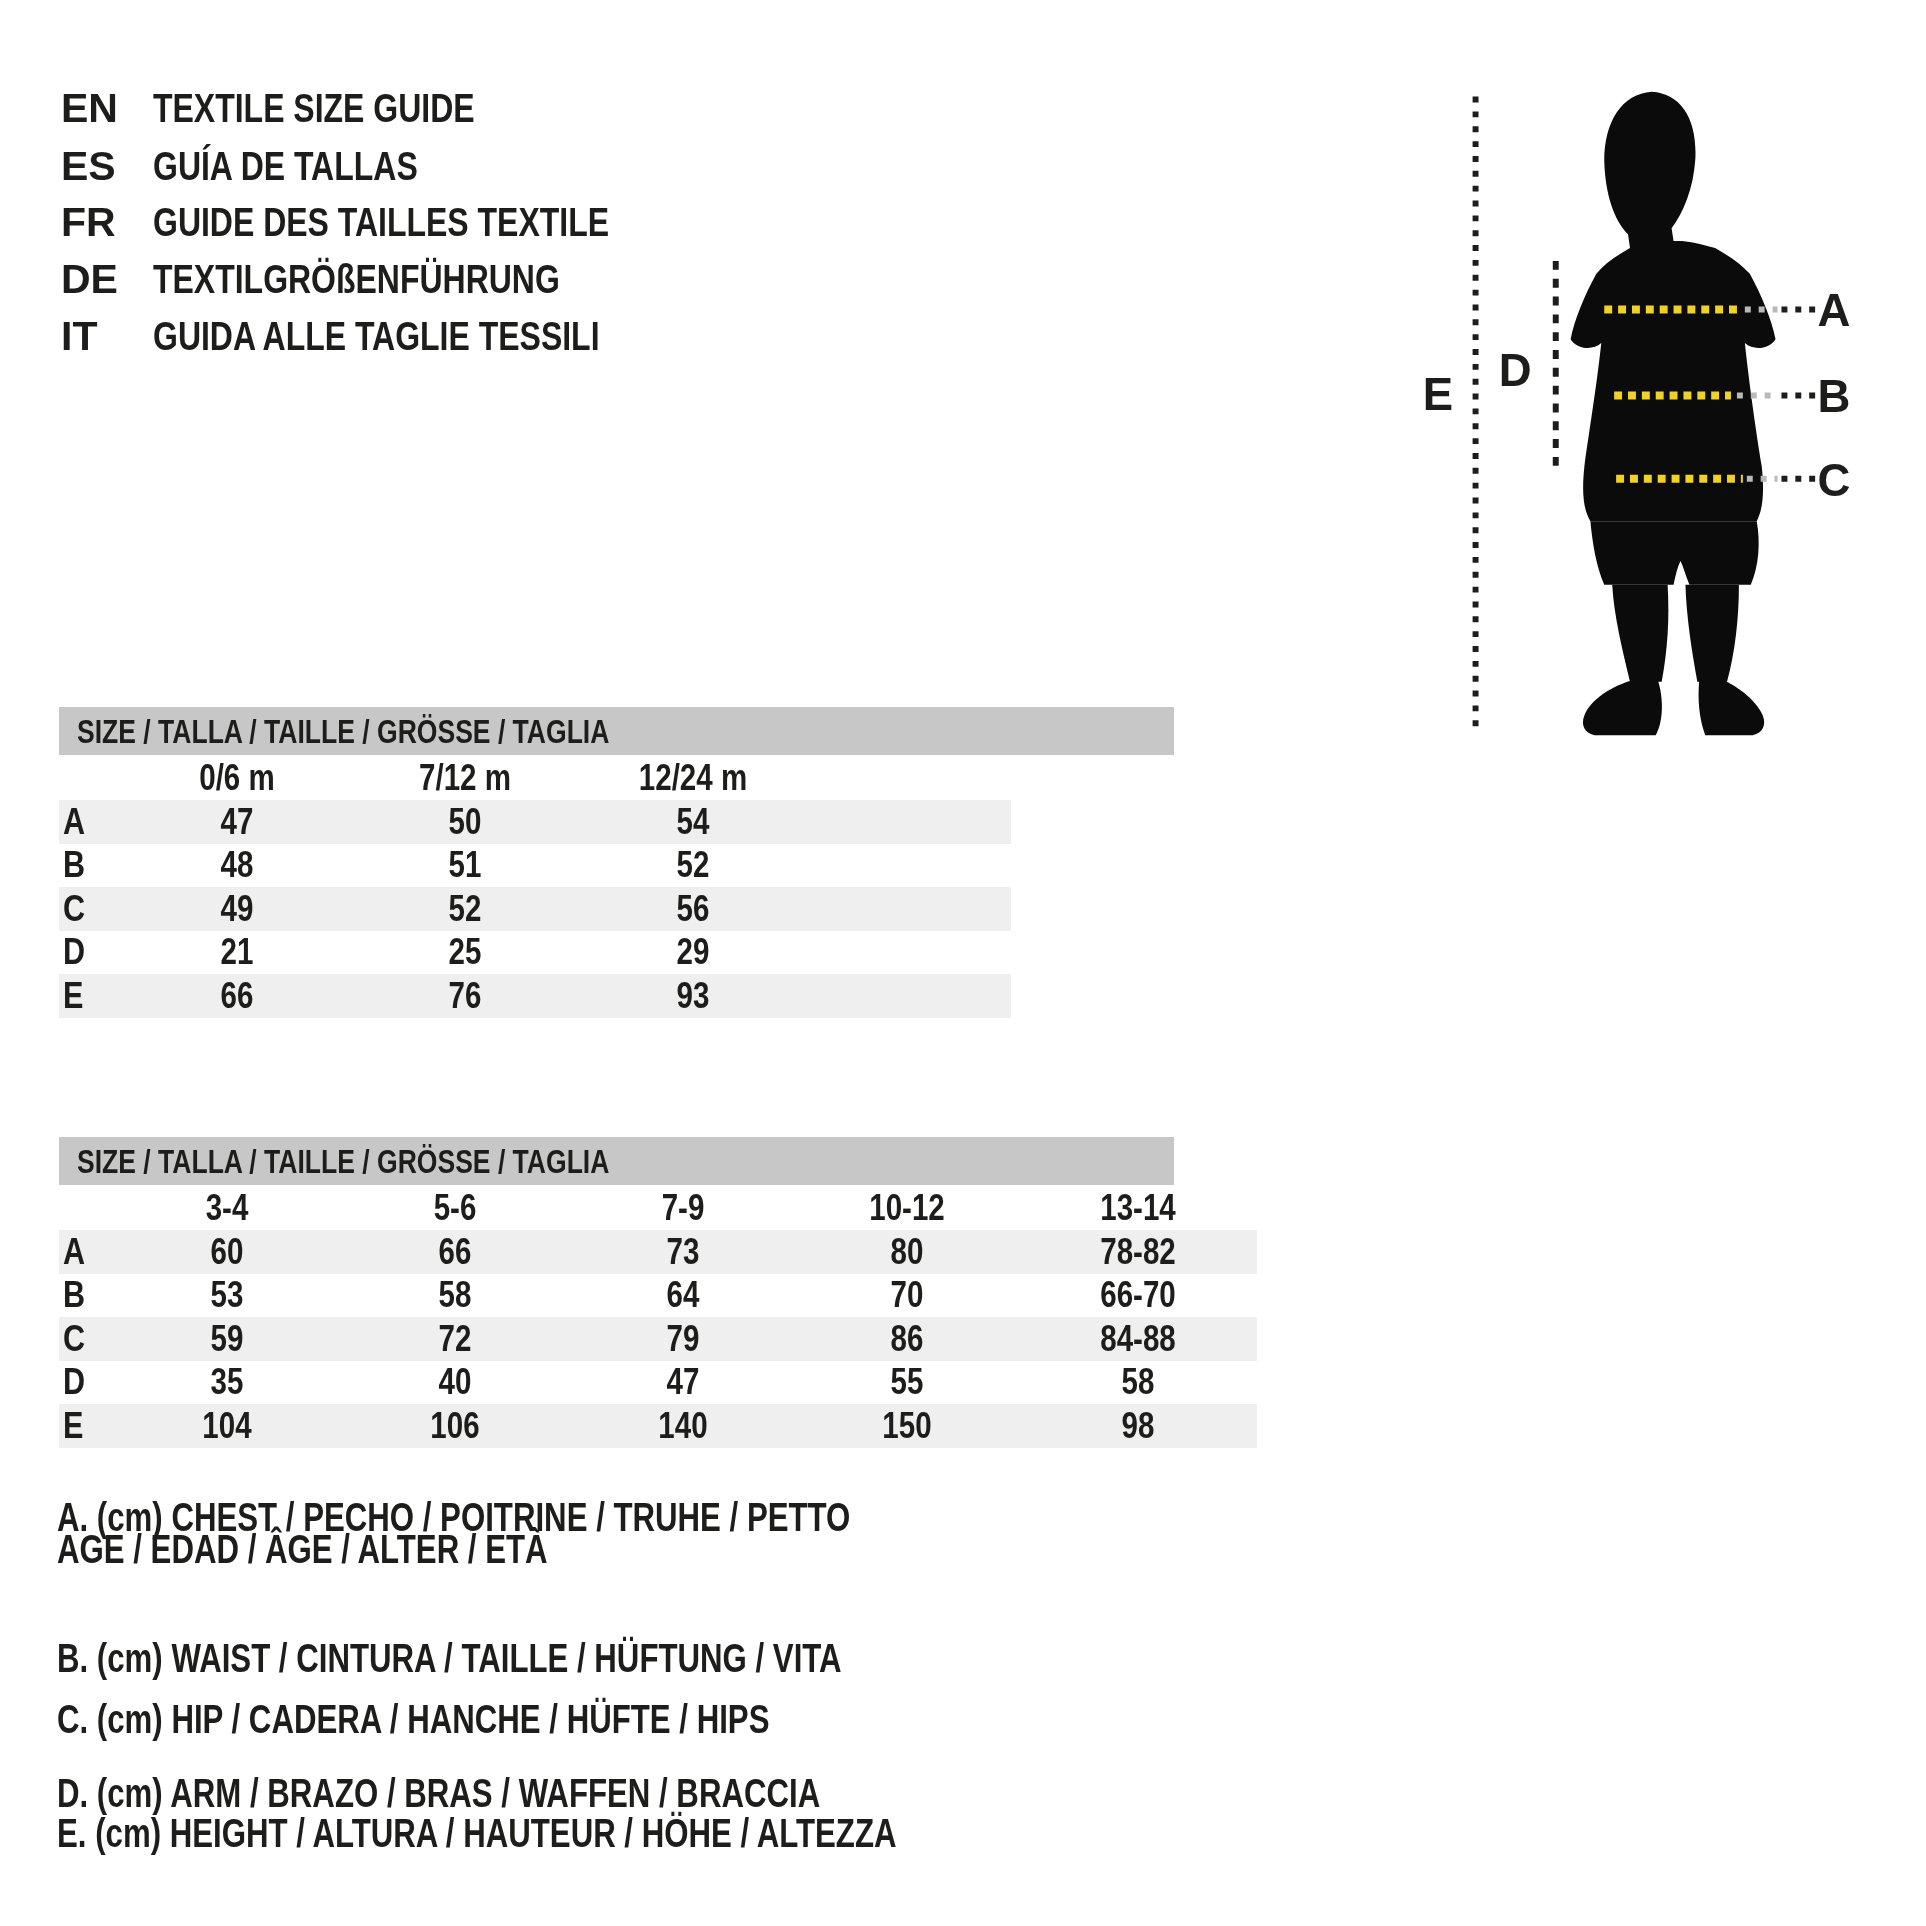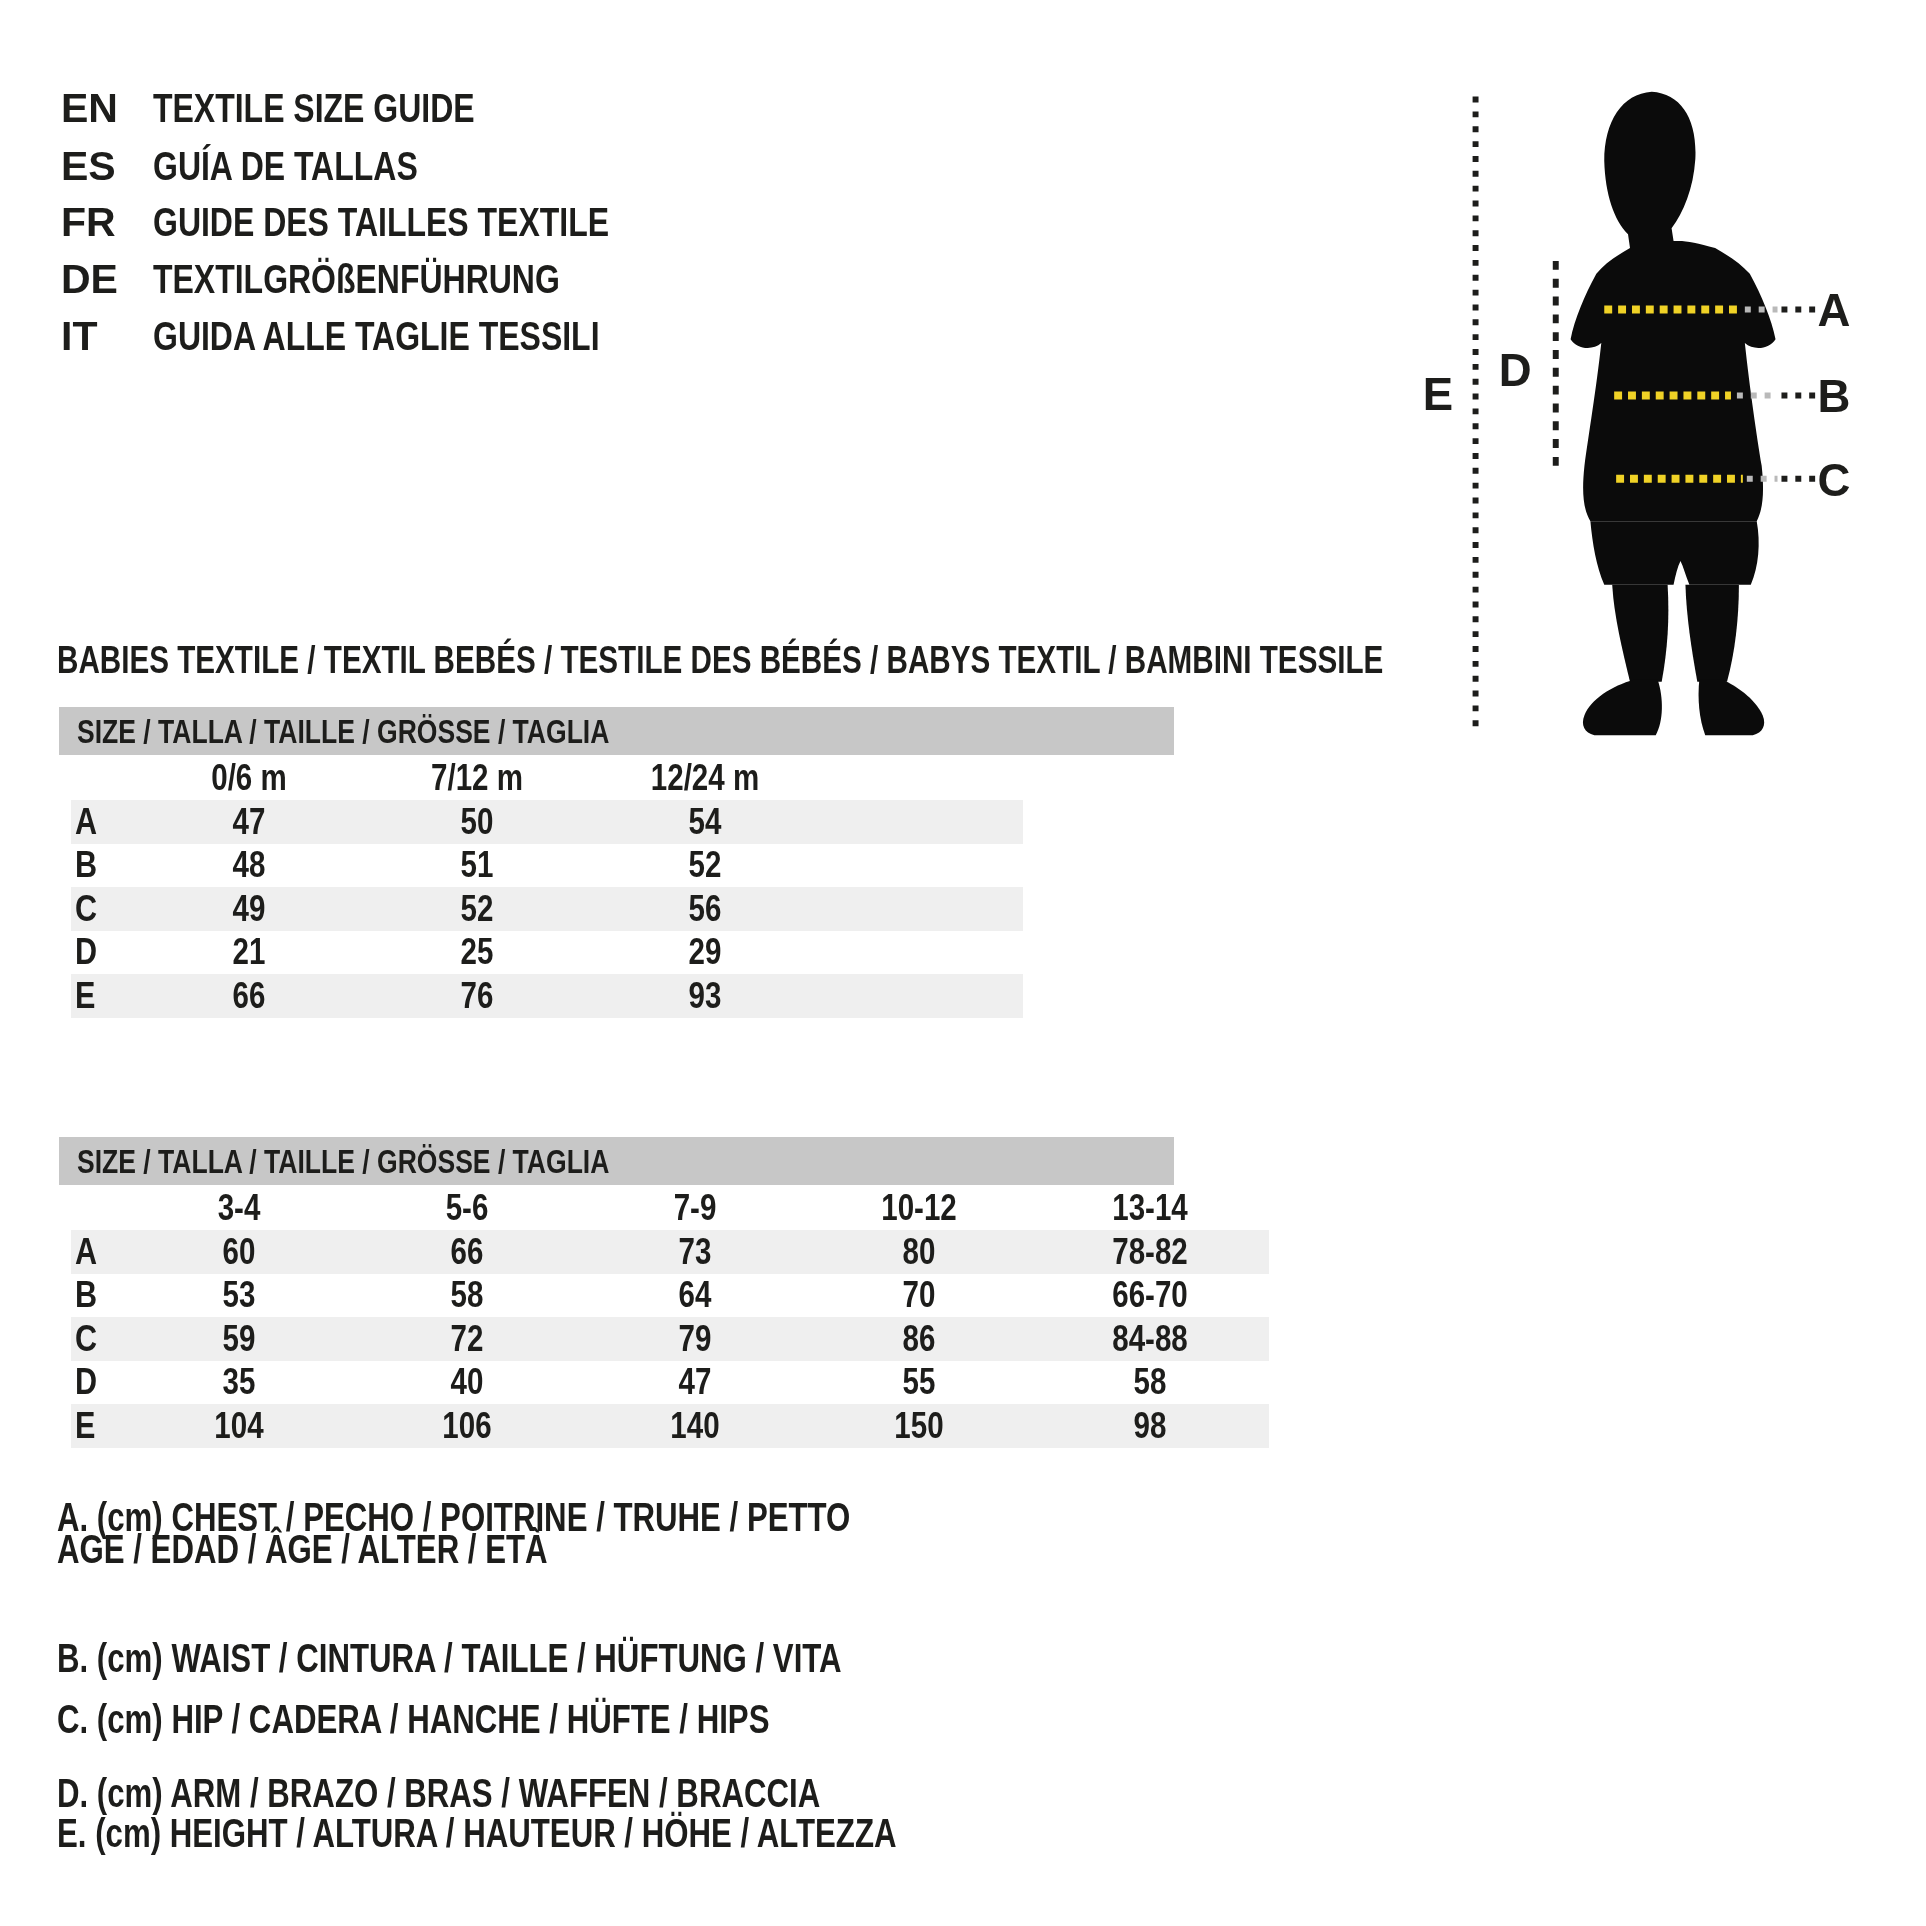--- a/index.html
+++ b/index.html
@@ -14,21 +14,21 @@
   .lang-title { position:absolute; left:92px; top:0; }
 
   
   .section-heading { position:absolute; left:57px; font-size:38px; font-weight:700; line-height:42px; }
 
   
   .size-bar { position:absolute; left:59px; width:1115px; height:48px; background:#c7c7c7; }
   .size-bar span { display:inline-block; margin-left:18px; font-size:34px; font-weight:700; line-height:48px; transform:scaleX(0.78); transform-origin:0 50%; white-space:nowrap; }
 
   
-  .stable { position:absolute; left:59px; height:261px;margin-left:12px; }
+  .stable { position:absolute; left:59px; height:261px; }
   .col-h { position:absolute; top:0; height:40px; line-height:40px; font-size:36px; font-weight:700; transform:translateX(-50%) scaleX(0.82); white-space:nowrap; }
   .srow { position:absolute; left:0; height:44px; }
   .srow.band { background:#efefef; }
   .row-letter { position:absolute; left:4px; top:0; font-size:36px; font-weight:700; line-height:44px; transform:scaleX(0.85); transform-origin:0 50%; }
   .cell { position:absolute; top:0; height:44px; line-height:44px; font-size:36px; font-weight:700; transform:translateX(-50%) scaleX(0.82); white-space:nowrap; }
 
   
   .legend-line { position:absolute; left:57px; height:48px; line-height:48px; font-size:40px; font-weight:700; }
 
   
@@ -114,23 +114,20 @@
       <line x1="1799" y1="483" x2="1833" y2="483" stroke="#1d1d1b" stroke-width="6" stroke-dasharray="6 8"></line>
 
       <text x="1852" y="329" text-anchor="middle">A</text>
       <text x="1852" y="416" text-anchor="middle">B</text>
       <text x="1852" y="500" text-anchor="middle">C</text>
       <text x="1530" y="389" text-anchor="middle">D</text>
       <text x="1452" y="414" text-anchor="middle">E</text>
     </svg>
   </div>
 
-  <div class="section-heading" style="top:639px">
-    <span class="cond">BABIES TEXTILE / TEXTIL BEBÉS / TESTILE DES BÉBÉS / BABYS TEXTIL / BAMBINI TESSILE</span>
-  </div>
   <div class="size-bar" style="top:707px">
     <span>SIZE / TALLA / TAILLE / GRÖSSE / TAGLIA</span>
   </div>
 
   <div class="stable" style="top:758px; width:1198px">
     <span class="col-h" style="left:178px">0/6 m</span>
     <span class="col-h" style="left:406px">7/12 m</span>
     <span class="col-h" style="left:634px">12/24 m</span>
 
     <div class="srow band" style="top:42px; width:952px">

